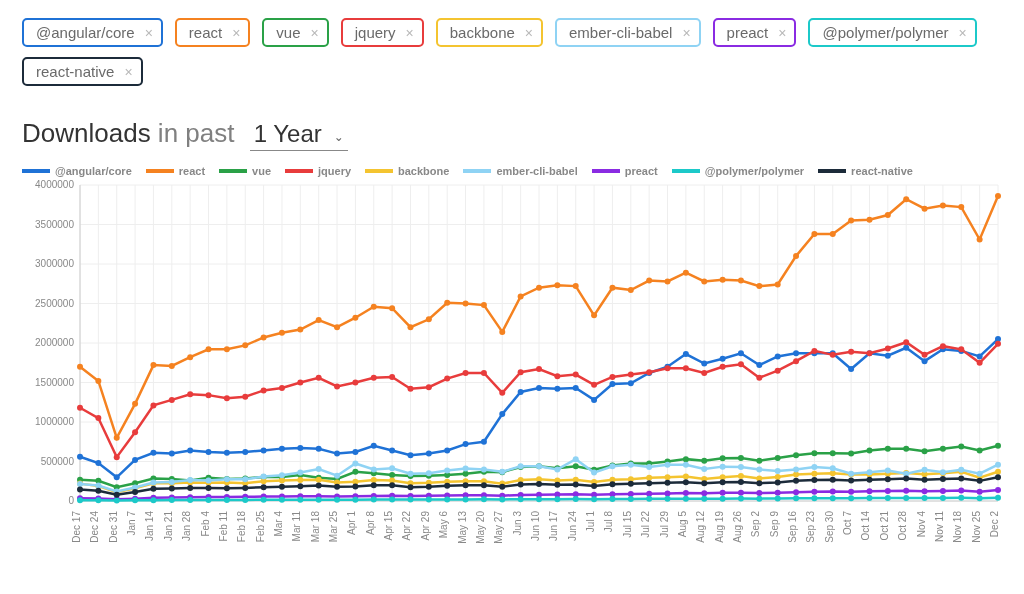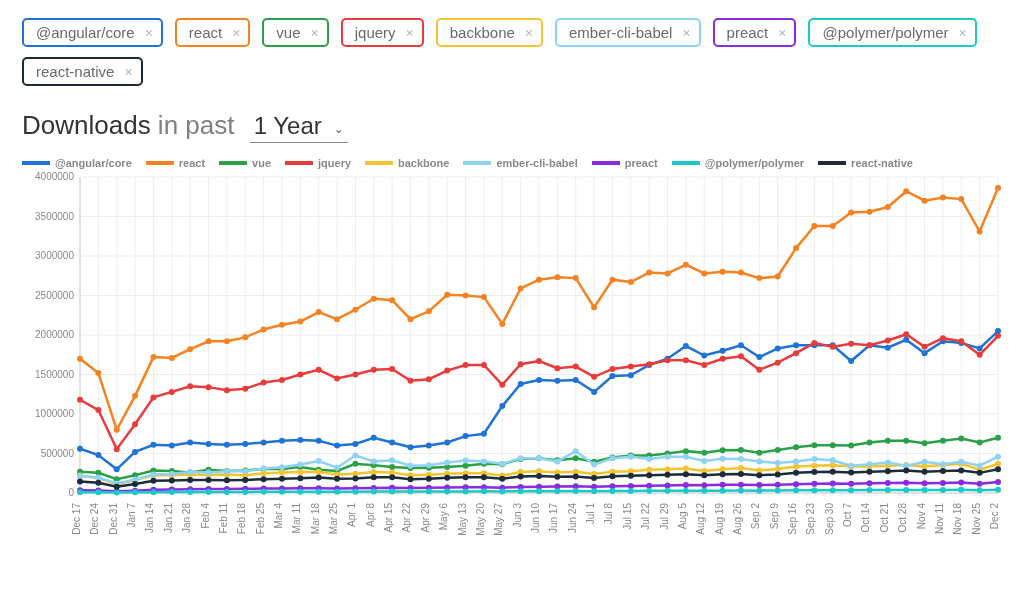--- a/index.html
+++ b/index.html
@@ -19,21 +19,21 @@
     font-size: 15px; color: #6a6a6a;
     background: #fff;
     cursor: pointer;
   }
   .tag .x {
     margin-left: 10px; font-size: 14px; color: #b8b8b8;
     font-weight: 300;
   }
   .heading {
     font-size: 26px; font-weight: 300; color: #808080;
-    margin: 24px 0 14px 0;
+    margin: 32px 0 14px 0;
   }
   .heading strong { font-weight: 400; color: #333; }
   .range-select {
     display: inline-block; border: none; border-bottom: 1px solid #888;
     font-size: 24px; font-weight: 300; color: #333;
     padding: 0 26px 2px 4px; margin-left: 8px;
     position: relative; cursor: pointer;
   }
   .range-select .caret {
     position: absolute; right: 4px; top: 10px; font-size: 12px; color: #666;

